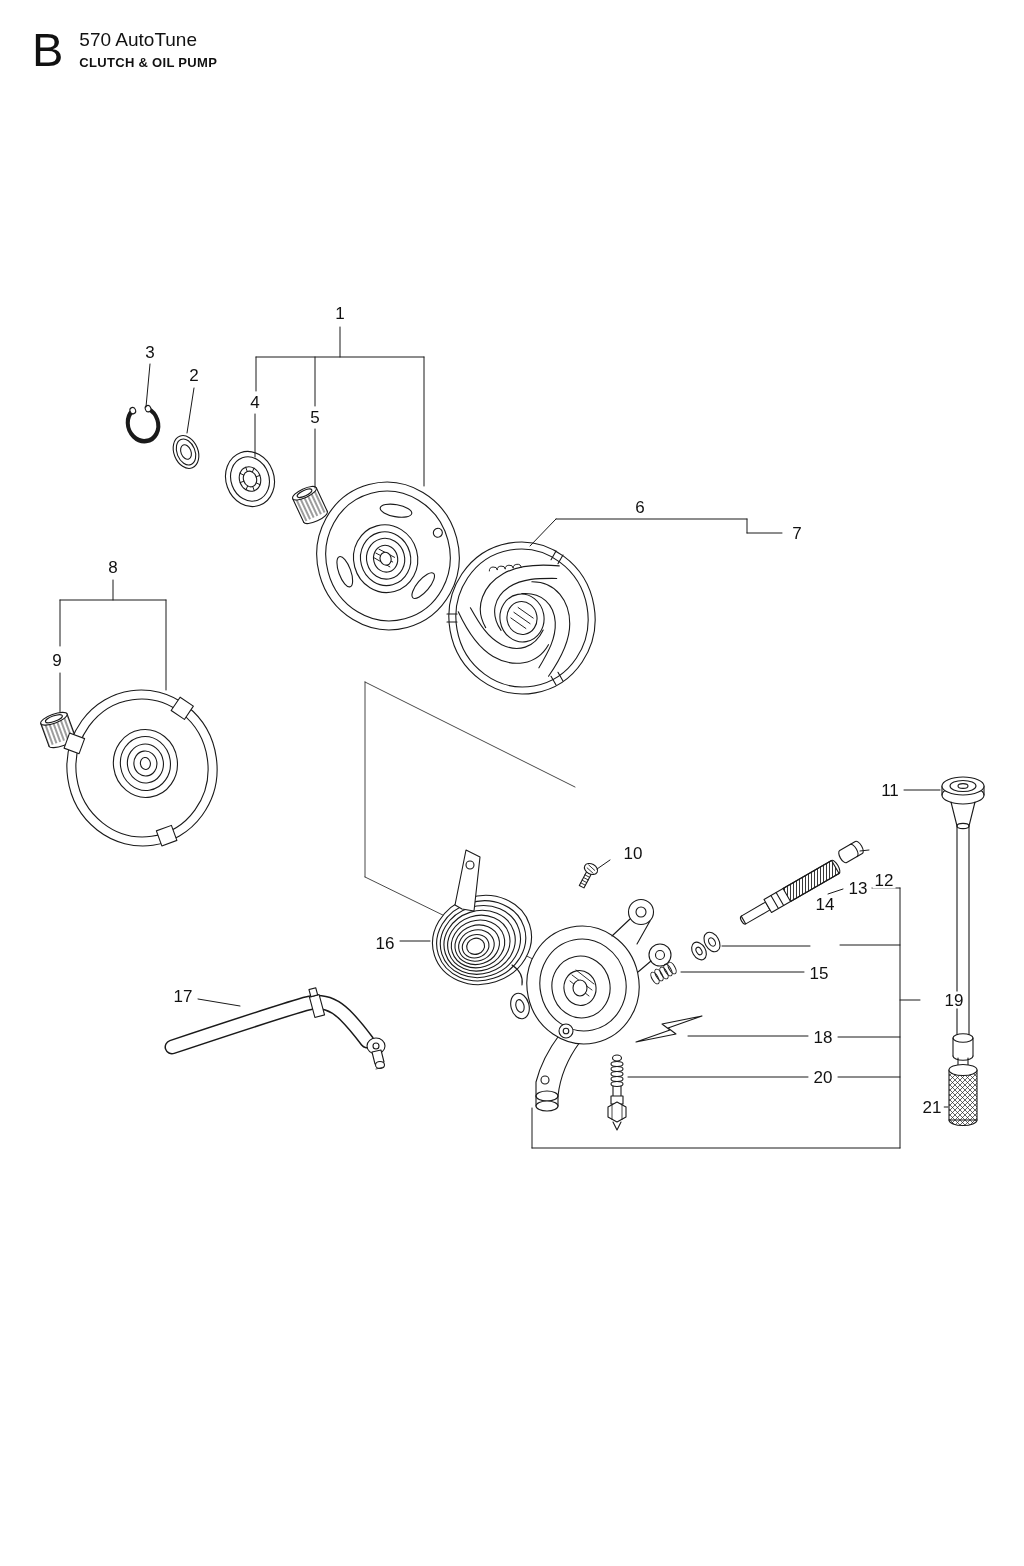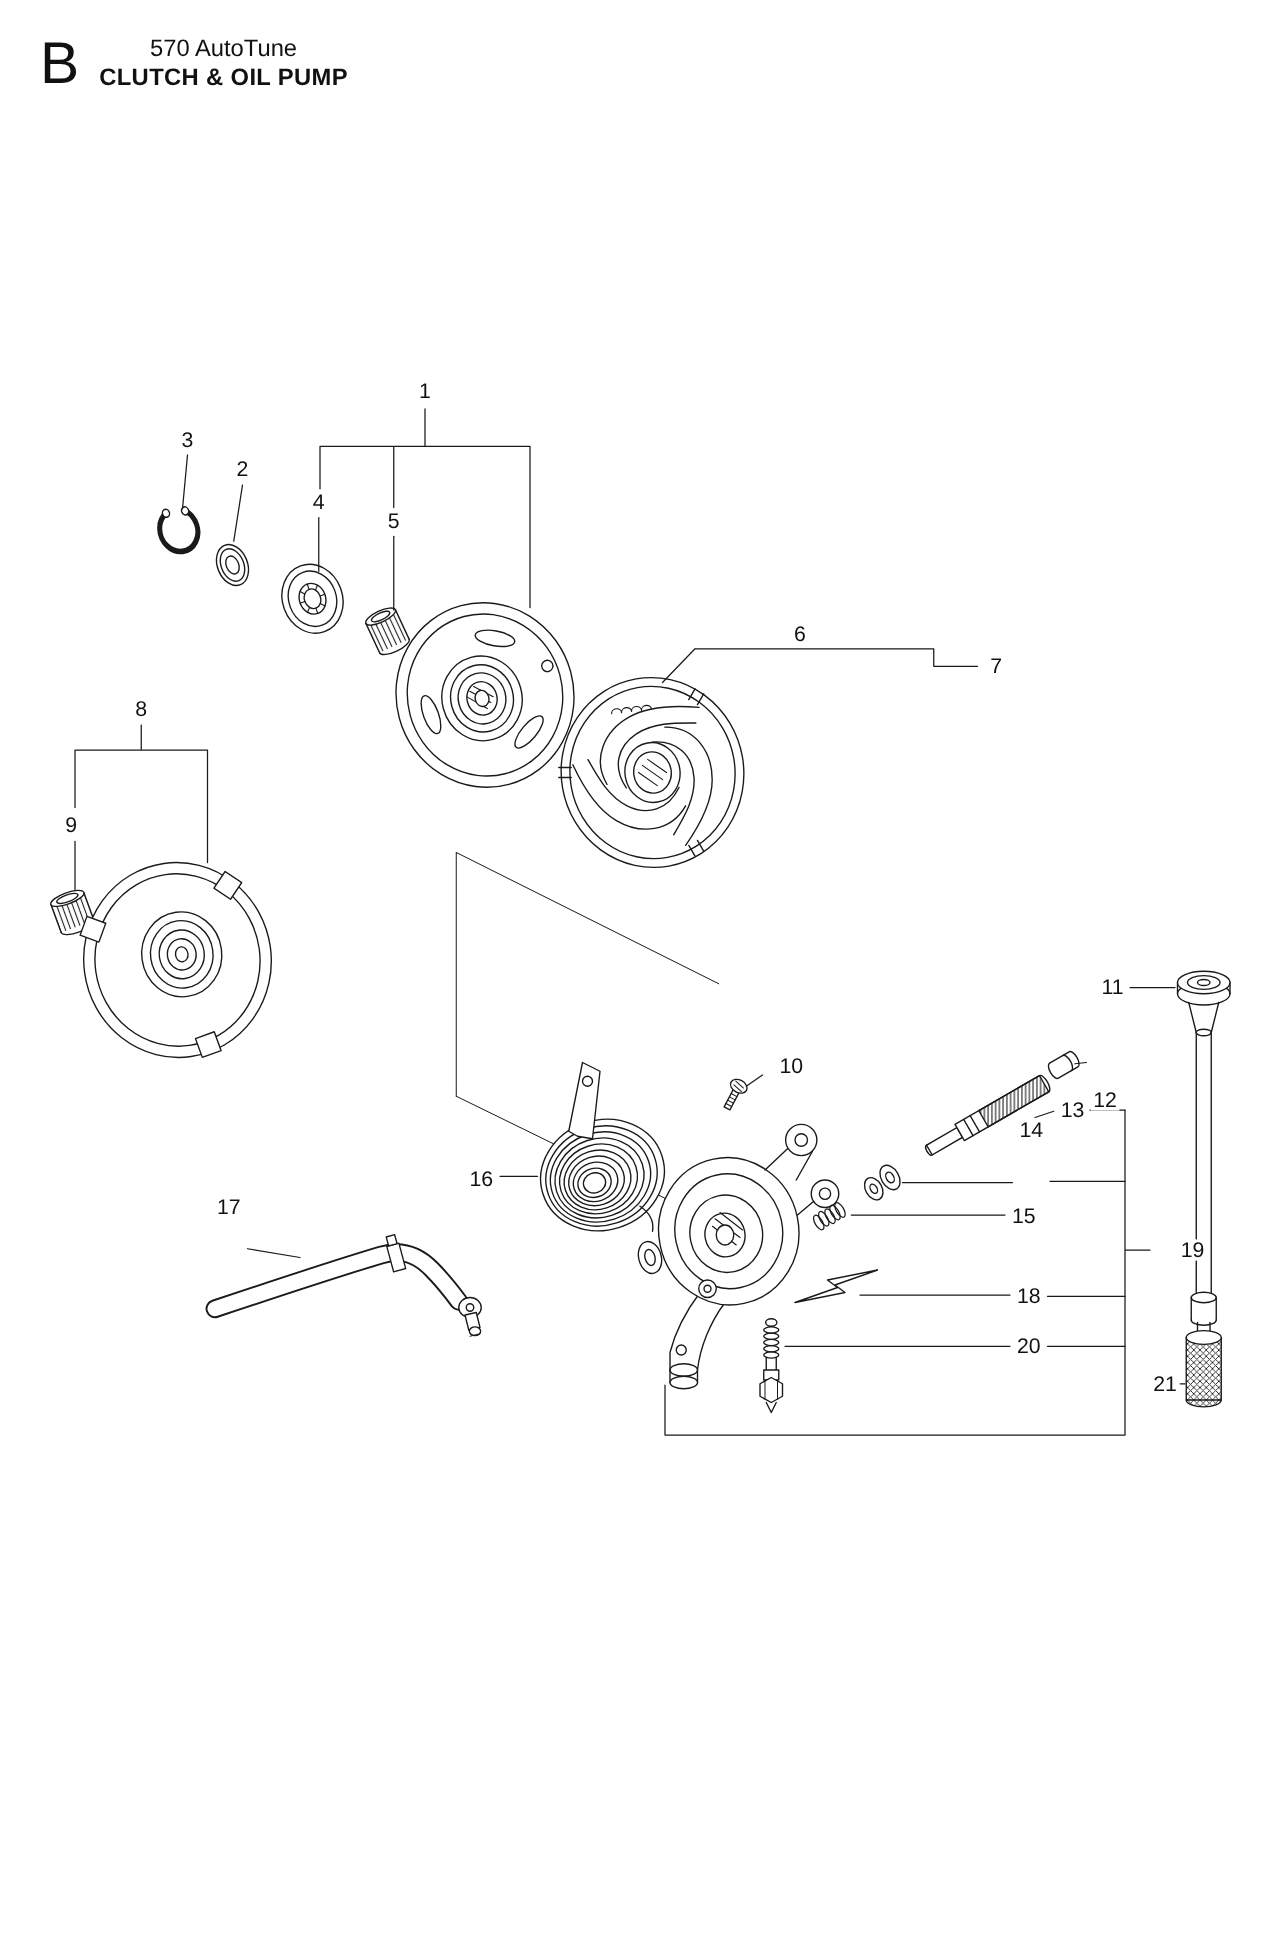--- a/index.html
+++ b/index.html
@@ -2,23 +2,23 @@
 <html><head>
 <meta charset="utf-8">
 <style>
   html,body{margin:0;padding:0;background:#fff;}
   .page{
     position:relative;width:1024px;height:1566px;background:#ffffff;
     font-family:"Liberation Sans", sans-serif;color:#111;overflow:hidden;
   }
   .header{position:absolute;top:26px;left:32px;display:flex;gap:16px;align-items:flex-start;}
   .section-letter{font-size:47px;line-height:47px;font-weight:400;}
-  .header-text{padding-top:3px;text-align:center;}
+  .header-text{padding-top:3px;}
   .model{font-size:19px;line-height:22px;}
-  .subtitle{font-size:19px;line-height:24px;font-weight:bold;letter-spacing:.3px;}
+  .subtitle{font-size:13px;line-height:24px;font-weight:bold;letter-spacing:.3px;}
   svg.diagram{position:absolute;left:0;top:0;}
   .callout-layer{position:absolute;left:0;top:0;width:100%;height:100%;}
   .callout{
     position:absolute;transform:translate(-50%,-50%);
     font-size:17px;line-height:17px;color:#111;background:#fff;padding:0 2px;
   }
 </style>
 </head>
 <body>
 
@@ -326,20 +326,20 @@
       <span class="callout" style="left: 797px; top: 533px;">7</span>
       <span class="callout" style="left: 113px; top: 567px;">8</span>
       <span class="callout" style="left: 57px; top: 660px;">9</span>
       <span class="callout" style="left: 633px; top: 853px;">10</span>
       <span class="callout" style="left: 890px; top: 790px;">11</span>
       <span class="callout" style="left: 884px; top: 849px; margin-top: 31px;">12</span>
       <span class="callout" style="left: 858px; top: 888px; text-align: center;">13</span>
       <span class="callout" style="left: 825px; top: 904px;">14</span>
       <span class="callout" style="left: 819px; top: 973px;">15</span>
       <span class="callout" style="left: 385px; top: 943px;">16</span>
-      <span class="callout" style="left: 183px; top: 966px;">17</span>
+      <span class="callout" style="left: 183px; top: 996px;">17</span>
       <span class="callout" style="left: 823px; top: 1037px;">18</span>
       <span class="callout" style="left: 954px; top: 1000px;">19</span>
       <span class="callout" style="left: 823px; top: 1077px;">20</span>
       <span class="callout" style="left: 932px; top: 1107px;">21</span>
     </div>
 
 </div>
 
 </body></html>

